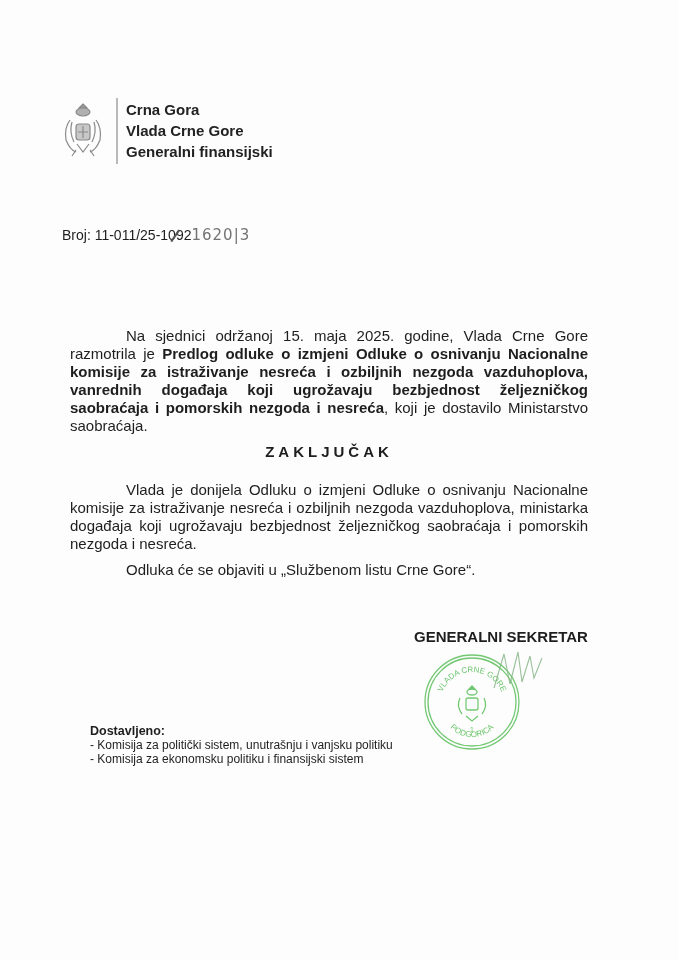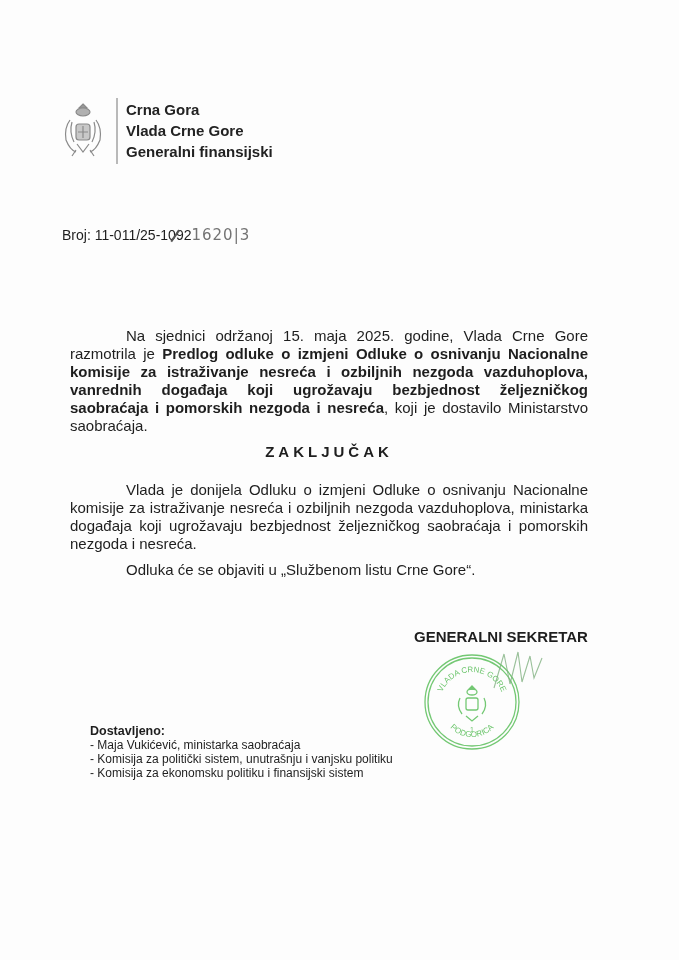--- a/index.html
+++ b/index.html
@@ -93,16 +93,15 @@
     <text><textPath href="#botArc" startOffset="50%" text-anchor="middle">PODGORICA</textPath></text>
   </g>
 </svg>
 
 <svg class="signature" viewBox="0 0 60 46">
   <path d="M4 40 L14 6 L20 36 L28 4 L32 34 L40 8 L44 30 L52 10" fill="none" stroke="#7fb07f" stroke-width="1.1" opacity="0.8"></path>
 </svg>
 
 <div class="dost">
   <div class="hd">Dostavljeno:</div>
-  <div>- Maja Vukićević, ministarka saobraćaja</div>
   <div>- Komisija za politički sistem, unutrašnju i vanjsku politiku</div>
   <div>- Komisija za ekonomsku politiku i finansijski sistem</div>
 </div>
 
 </body></html>

